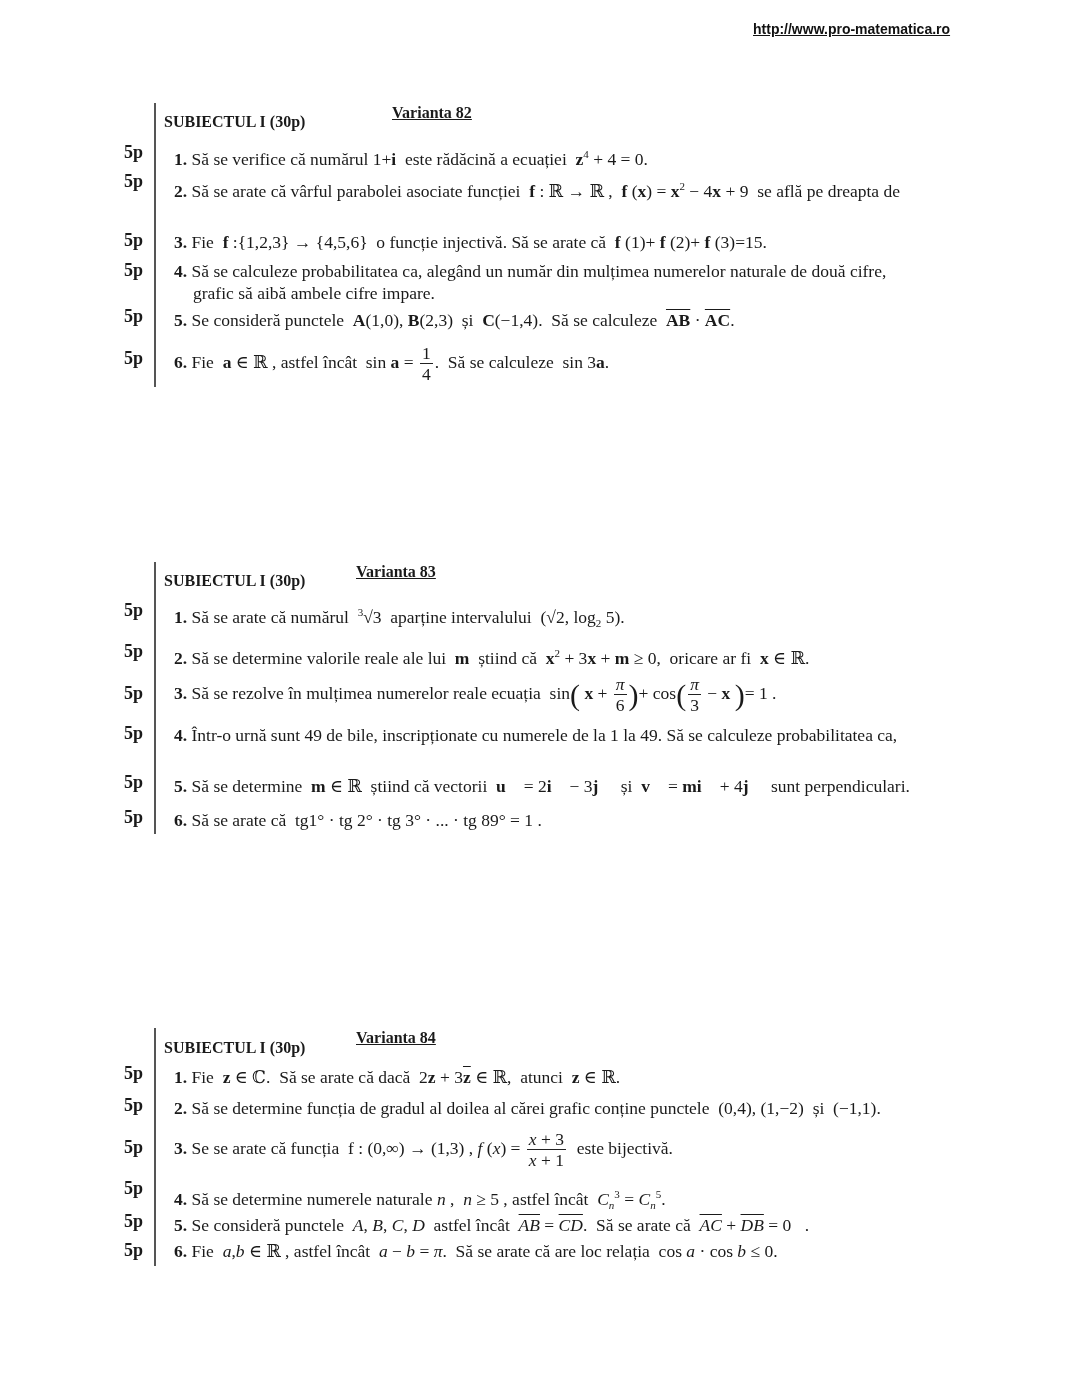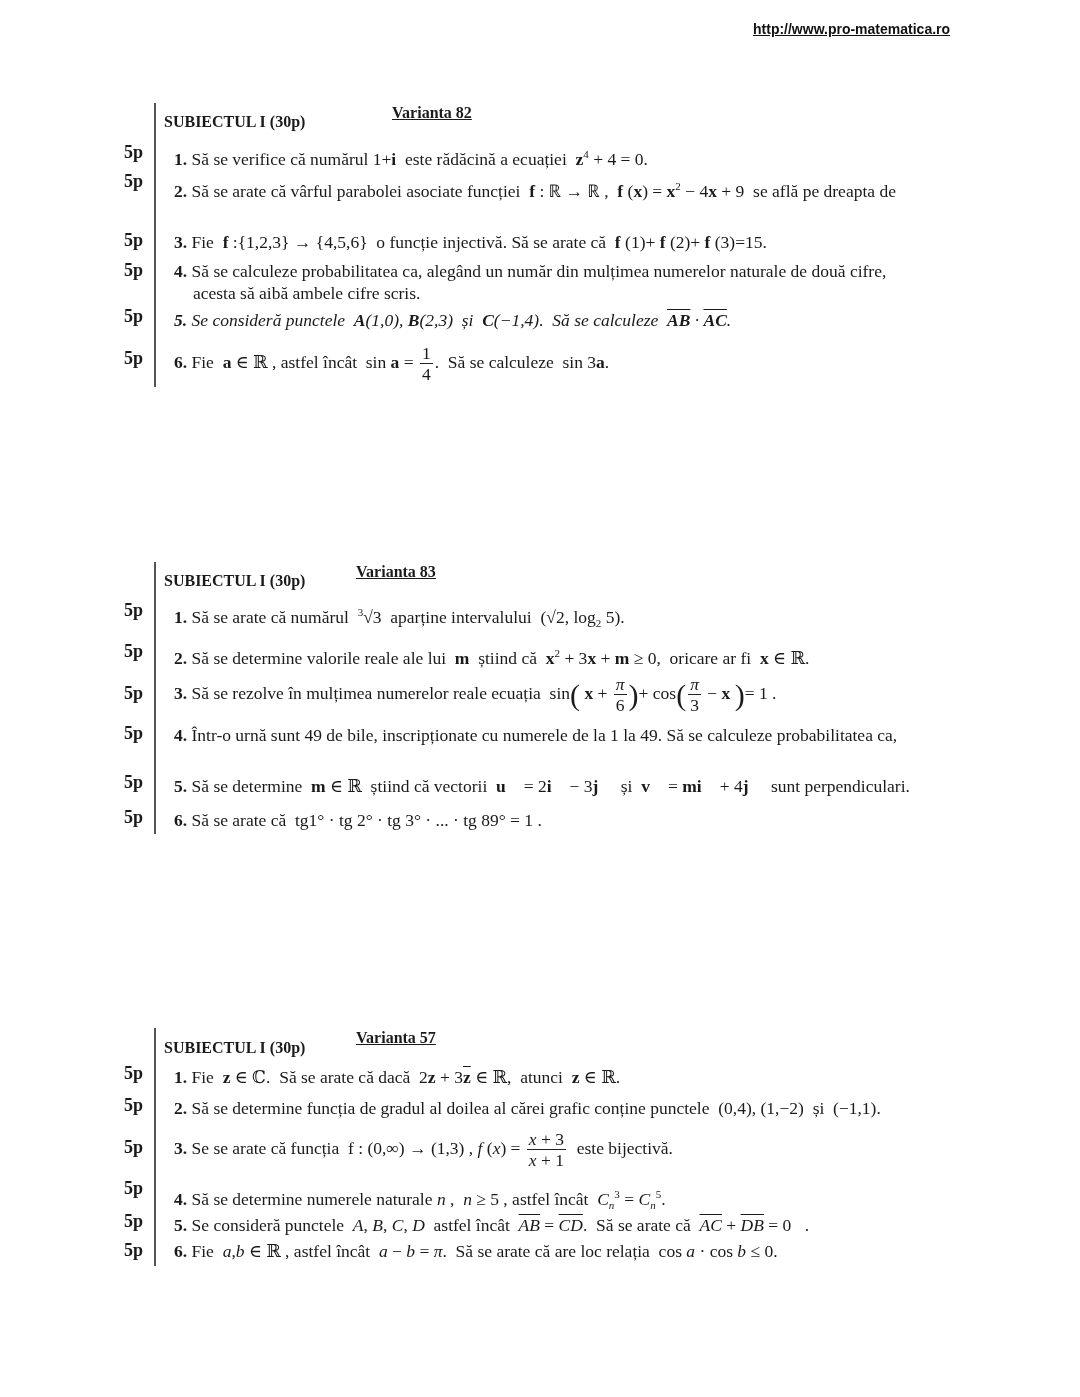--- a/index.html
+++ b/index.html
@@ -52,37 +52,37 @@
   <div class="vline" style="top:103px;height:284px;"></div>
   <div class="variant" style="top:104px;margin-left:36px;">Varianta 82</div>
   <div class="subj" style="top:113px;">SUBIECTUL I (30p)</div>
 
   <div class="pts" style="top:142px;">5p</div>
   <div class="item" style="top:143px;">
     <span class="num">1.</span> Să se verifice că numărul 1+<span class="b">i</span>&nbsp; este rădăcină a ecuației&nbsp; <span class="b">z</span><sup>4</sup> + 4 = 0.
   </div>
 
   <div class="pts" style="top:171px;">5p</div>
-  <div class="item" style="top:172px;line-height:29px;font-family:Liberation Serif, serif;">
+  <div class="item" style="top:172px;line-height:29px;">
     <span class="num">2.</span> Să se arate că vârful parabolei asociate funcției&nbsp; <span class="b">f</span> : ℝ → ℝ ,&nbsp; <span class="b">f</span> (<span class="b">x</span>) = <span class="b">x</span><sup>2</sup> − 4<span class="b">x</span> + 9&nbsp; se află pe dreapta de
   </div>
 
   <div class="pts" style="top:230px;">5p</div>
   <div class="item" style="top:231px;">
     <span class="num">3.</span> Fie&nbsp; <span class="b">f</span> :{1,2,3} → {4,5,6}&nbsp; o funcție injectivă. Să se arate că&nbsp; <span class="b">f</span> (1)+ <span class="b">f</span> (2)+ <span class="b">f</span> (3)=15.
   </div>
 
   <div class="pts" style="top:260px;">5p</div>
   <div class="item" style="top:260px;">
     <span class="num">4.</span> Să se calculeze probabilitatea ca, alegând un număr din mulțimea numerelor naturale de două cifre,
-    <span class="cont">acesta să aibă ambele cifre scris.</span>
+    <span class="cont">grafic să aibă ambele cifre impare.</span>
   </div>
 
   <div class="pts" style="top:306px;">5p</div>
-  <div class="item" style="top:309px;font-style:italic;">
+  <div class="item" style="top:309px;">
     <span class="num">5.</span> Se consideră punctele&nbsp; <span class="b">A</span>(1,0), <span class="b">B</span>(2,3)&nbsp; și&nbsp; <span class="b">C</span>(−1,4).&nbsp; Să se calculeze&nbsp; <span class="b ov">AB</span> · <span class="b ov">AC</span>.
   </div>
 
   <div class="pts" style="top:348px;">5p</div>
   <div class="item" style="top:340px;line-height:44px;">
     <span class="num">6.</span> Fie&nbsp; <span class="b">a</span> ∈ ℝ , astfel încât&nbsp; sin <span class="b">a</span> = <span class="frac"><span class="n">1</span><span class="d">4</span></span>.&nbsp; Să se calculeze&nbsp; sin 3<span class="b">a</span>.
   </div>
 </div>
 
 <div class="section" style="top:0;">
@@ -116,21 +116,21 @@
   </div>
 
   <div class="pts" style="top:807px;">5p</div>
   <div class="item" style="top:809px;">
     <span class="num">6.</span> Să se arate că&nbsp; tg1° · tg 2° · tg 3° · ... · tg 89° = 1 .
   </div>
 </div>
 
 <div class="section" style="top:0;">
   <div class="vline" style="top:1028px;height:238px;"></div>
-  <div class="variant" style="top:1029px;">Varianta 57</div>
+  <div class="variant" style="top:1029px;">Varianta 84</div>
   <div class="subj" style="top:1039px;">SUBIECTUL I (30p)</div>
 
   <div class="pts" style="top:1063px;">5p</div>
   <div class="item" style="top:1066px;">
     <span class="num">1.</span> Fie&nbsp; <span class="b">z</span> ∈ ℂ.&nbsp; Să se arate că dacă&nbsp; 2<span class="b">z</span> + 3<span class="b ov">z</span> ∈ ℝ,&nbsp; atunci&nbsp; <span class="b">z</span> ∈ ℝ.
   </div>
 
   <div class="pts" style="top:1095px;">5p</div>
   <div class="item" style="top:1097px;">
     <span class="num">2.</span> Să se determine funcția de gradul al doilea al cărei grafic conține punctele&nbsp; (0,4), (1,−2)&nbsp; și&nbsp; (−1,1).

